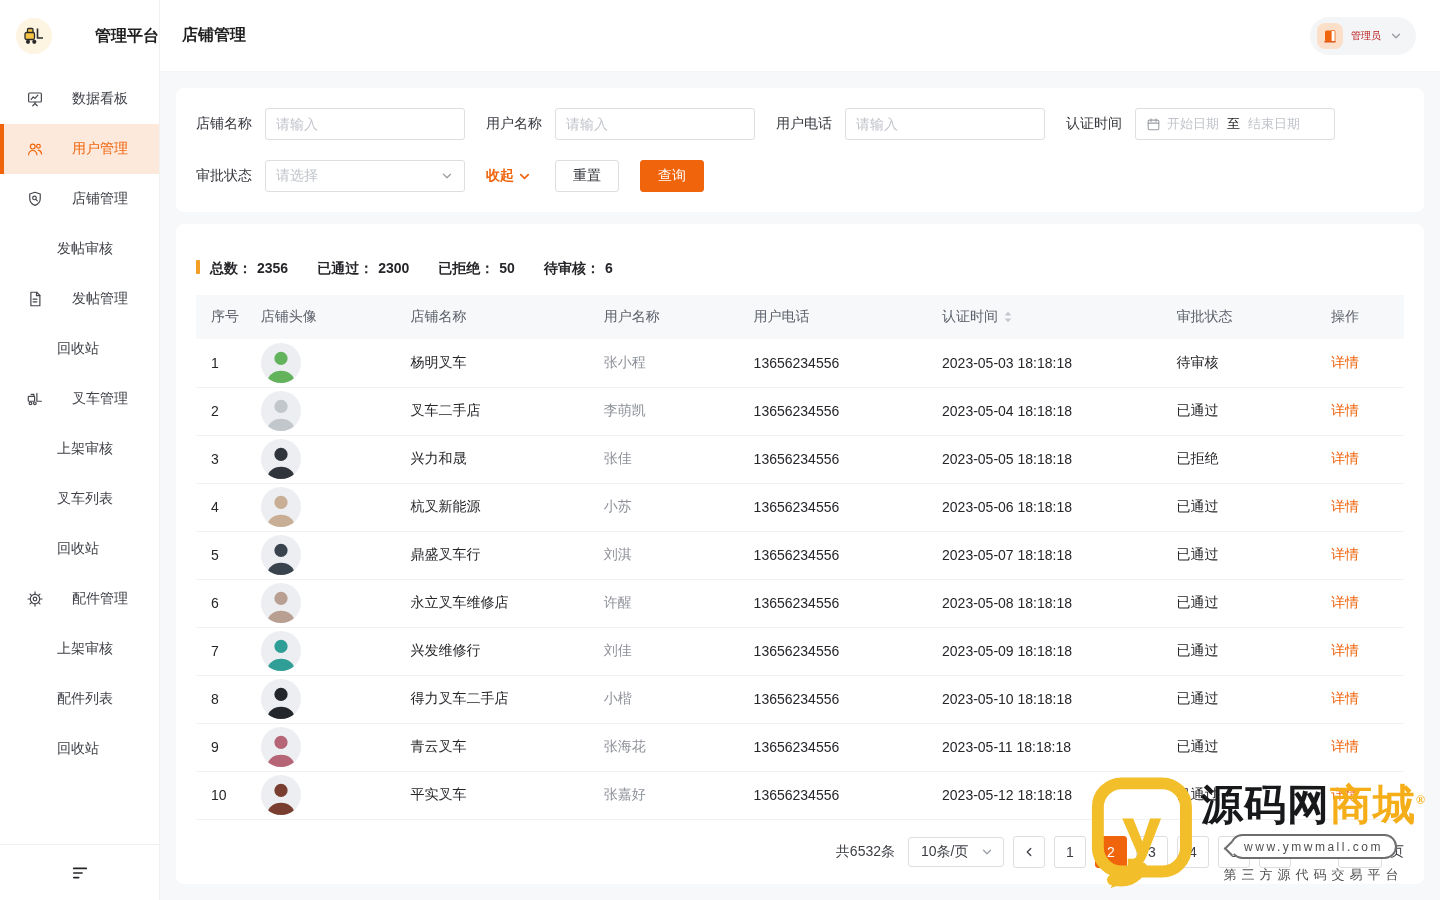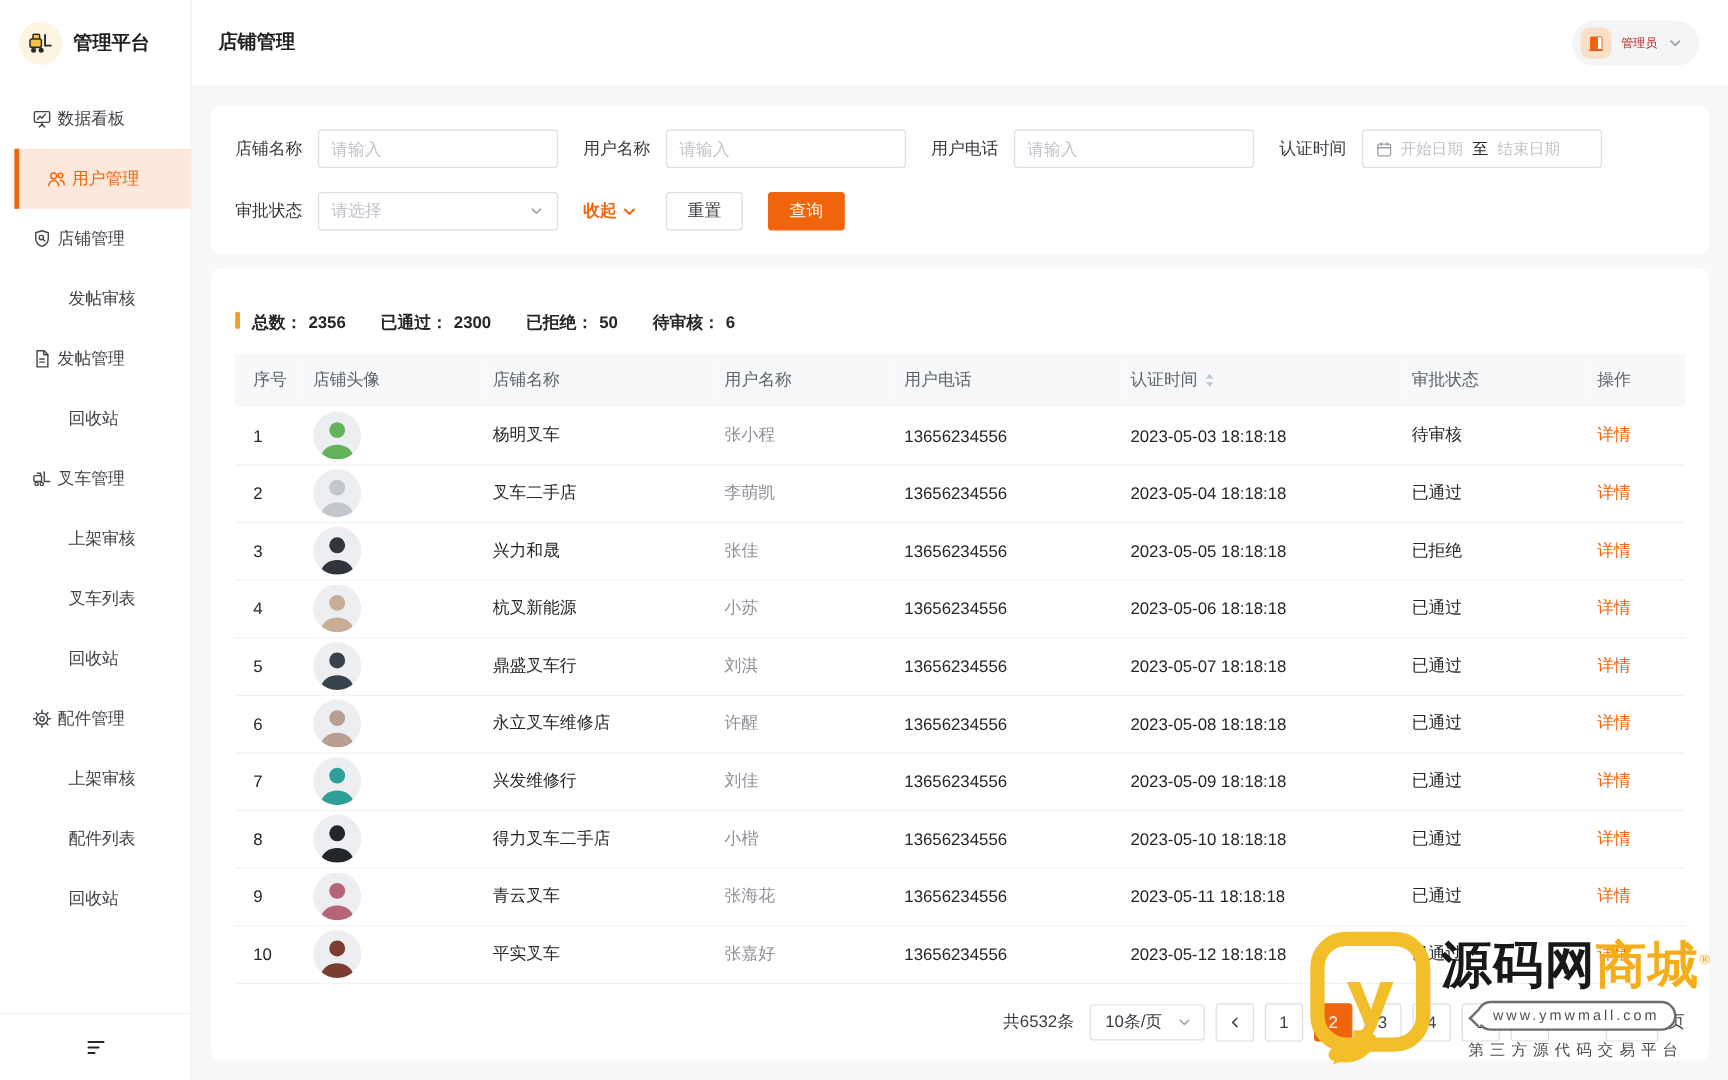--- a/index.html
+++ b/index.html
@@ -1,29 +1,29 @@
 <!DOCTYPE html>
 <html lang="zh"><head>
 <meta charset="utf-8">
 <style>
   * { margin:0; padding:0; box-sizing:border-box; }
   html,body { width:1440px; height:900px; overflow:hidden; font-family:"Liberation Sans","DejaVu Sans",sans-serif; background:#fff; }
   .app { position:relative; display:flex; width:1440px; height:900px; }
 
   
   .sidebar { width:160px; background:#fff; border-right:1px solid #F1F1F1; display:flex; flex-direction:column; flex-shrink:0; }
-  .logo { height:72px; display:flex; align-items:center; gap:9px; padding-left:16px; }
+  .logo { height:72px; display:flex; align-items:center; gap:9px; padding-left:16px;justify-content:space-between; }
   .logo-badge { width:36px; height:36px; border-radius:50%; background:#FDF4E2; display:flex; align-items:center; justify-content:center; }
   .logo-title { font-size:16px; font-weight:700; color:#1F1F1F; white-space:nowrap; }
   .menu { flex:1; padding-top:2px; }
-  .menu-item { position:relative; height:50px; display:flex; align-items:center; gap:4px; padding-left:26px; font-size:14px; color:#3F4147; cursor:pointer; }
+  .menu-item { position:relative; height:50px; display:flex; align-items:center; gap:28px; padding-left:26px; font-size:14px; color:#3F4147; cursor:pointer; }
   .menu-item .icn { width:18px; height:18px; display:flex; color:#45474D; flex-shrink:0; }
   .menu-item .icn svg { width:18px; height:18px; }
   .menu-item.child { padding-left:57px; }
-  .menu-item.active { background:#FCE9DB; color:#F0640C;margin-left:12px; }
+  .menu-item.active { background:#FCE9DB; color:#F0640C; }
   .menu-item.active .icn { color:#F0640C; }
   .menu-item.active::before { content:""; position:absolute; left:0; top:0; bottom:0; width:4px; background:#F0640C; }
   .sidebar-foot { border-top:1px solid #EFEFEF; height:56px; display:flex; align-items:center; justify-content:center; }
   .collapse-btn { width:28px; height:28px; display:flex; align-items:center; justify-content:center; cursor:pointer; color:#26262A; }
 
   
   .main { flex:1; display:flex; flex-direction:column; background:#F7F8FA; min-width:0; }
   .topbar { height:72px; background:#fff; border-bottom:1px solid #F4F4F4; display:flex; align-items:center; justify-content:space-between; padding:0 24px 0 22px; flex-shrink:0; }
   .page-title { font-size:16px; font-weight:700; color:#1F1F1F; }
   .user-pill { display:flex; align-items:center; gap:8px; background:#F4F5F7; border-radius:20px; height:38px; padding:0 13px 0 7px; cursor:pointer; }

